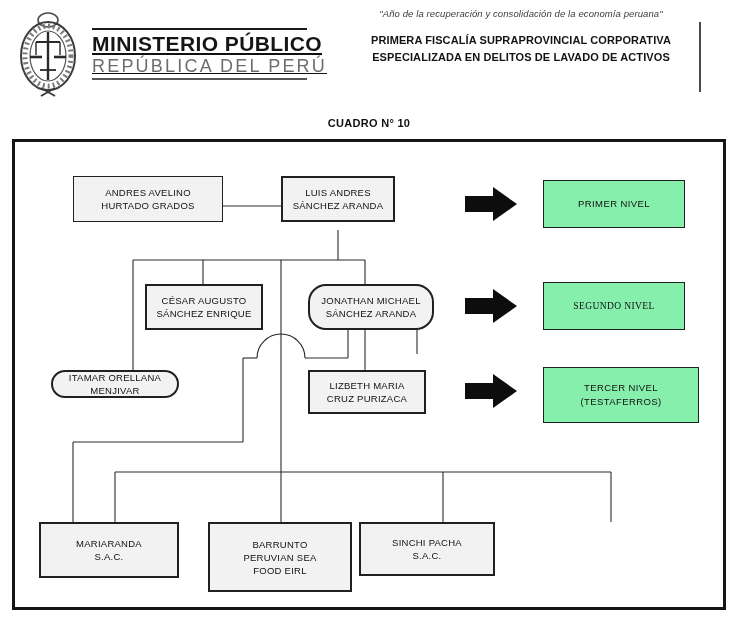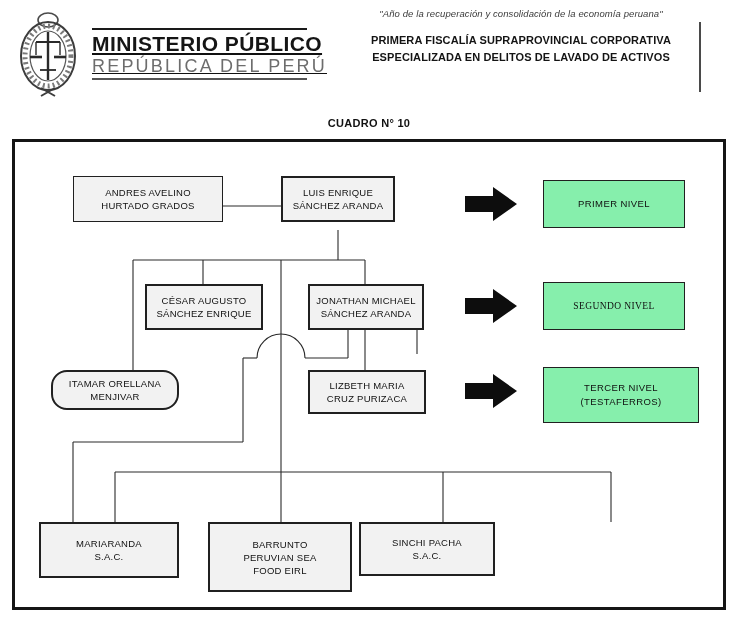--- a/index.html
+++ b/index.html
@@ -243,35 +243,35 @@
         <line x1="596" y1="330" x2="596" y2="380"></line>
       </g>
     </svg>
 
     <div class="node" style="left:58px;  top:34px;  width:150px; height:46px;">
       <span class="label">ANDRES AVELINO
 HURTADO GRADOS</span>
     </div>
 
     <div class="node thick" style="left:266px; top:34px; width:114px; height:46px;">
-      <span class="label">LUIS ENRIQUE
+      <span class="label">LUIS ANDRES
 SÁNCHEZ ARANDA</span>
     </div>
 
     <div class="node thick" style="left:130px; top:142px; width:118px; height:46px;">
       <span class="label">CÉSAR AUGUSTO
 SÁNCHEZ ENRIQUE</span>
     </div>
 
-    <div class="node thick" style="left:293px; top:142px; width:116px; height:46px;">
+    <div class="node thick" style="left:293px; top:142px; width:126px; height:46px;border-radius:18px;">
       <span class="label">JONATHAN MICHAEL
 SÁNCHEZ ARANDA</span>
     </div>
 
-    <div class="node thick" style="left:36px;  top:228px; width:128px; height:40px;border-radius:16px;">
+    <div class="node thick" style="left:36px;  top:228px; width:128px; height:28px;border-radius:16px;">
       <span class="label">ITAMAR ORELLANA
 MENJIVAR</span>
     </div>
 
     <div class="node thick" style="left:293px; top:228px; width:118px; height:44px;">
       <span class="label">LIZBETH MARIA
 CRUZ PURIZACA</span>
     </div>
 
     <div class="node thick" style="left:24px;  top:380px; width:140px; height:56px;">

